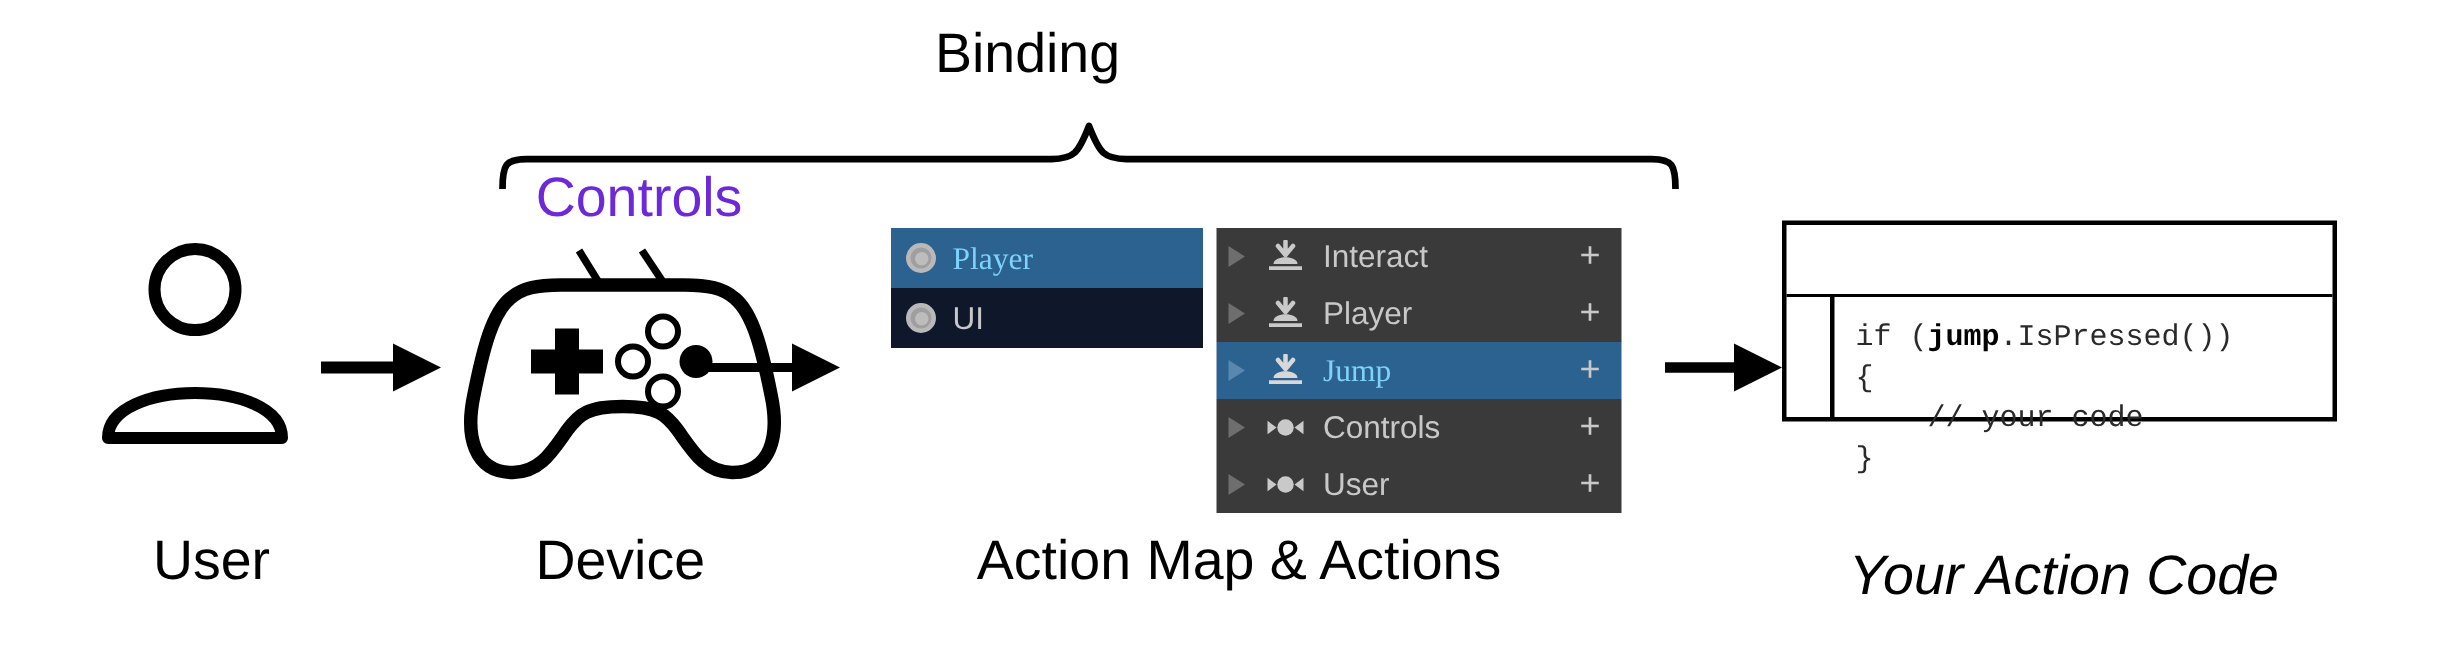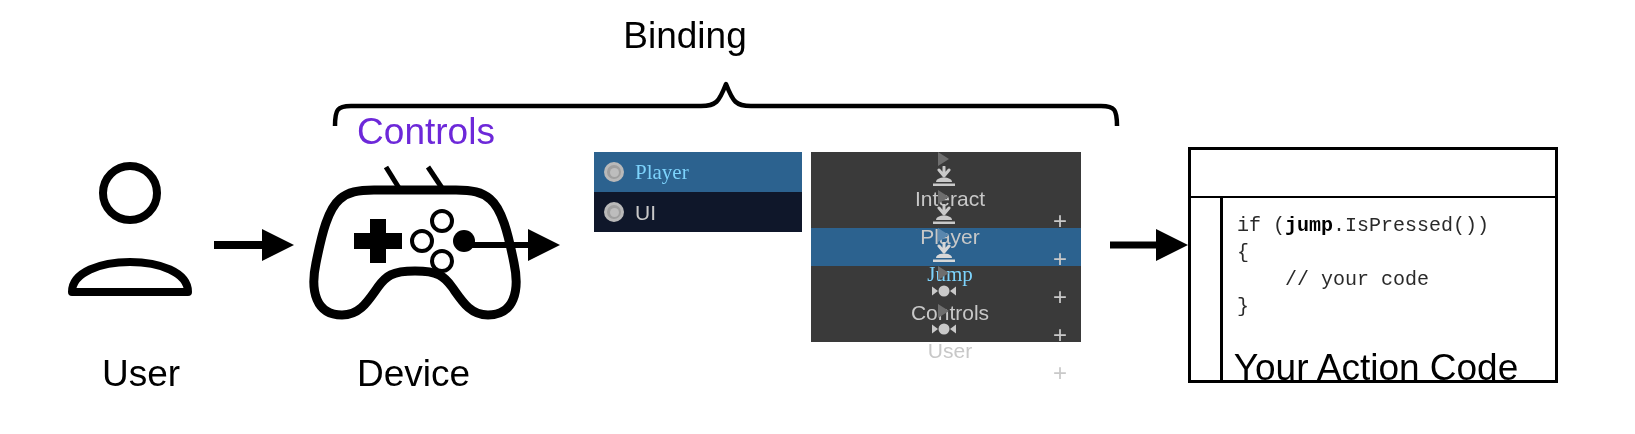--- a/index.html
+++ b/index.html
@@ -70,21 +70,21 @@
     padding-right: 14px;
   }
 
   
   #map-panel { left: 558px; top: 152px; width: 208px; }
   #map-panel .row { height: 40px; padding-left: 10px; background: #0f172a; }
   #map-panel .row.sel { background: #2c628f; }
 
   
   #action-panel { left: 775px; top: 152px; width: 270px; }
-  #action-panel .row { height: 38px; padding-left: 8px; background: #3a3a3a; flex-direction: column; }
+  #action-panel .row { height: 38px; padding-left: 8px; background: #3a3a3a; }
   #action-panel .row.sel { background: #2c628f; }
 
   
   .map-icon {
     width: 20px; height: 20px;
     border-radius: 50%;
     border: 3px solid #b9b9b9;
     box-sizing: border-box;
     background: #9f9f9f;
     margin-right: 11px;
@@ -115,21 +115,21 @@
     width: 26px; height: 22px;
     margin-right: 12px;
     flex: 0 0 auto;
     display: block;
   }
 
   
   #code-window {
     position: absolute;
     left: 1152px; top: 147px;
-    width: 370px; height: 236px;
+    width: 370px; height: 134px;
     box-sizing: border-box;
     border: 3px solid #000000;
     background: #ffffff;
   }
   #code-titlebar {
     height: 48px;
     border-bottom: 2px solid #000000;
     box-sizing: border-box;
   }
   #code-body {
@@ -286,15 +286,16 @@
       <div id="code-gutter"></div>
       <div id="code-text"><span>if (</span><b>jump</b><span>.IsPressed())</span>
 <span>{</span>
 <span>    // your code</span>
 <span>}</span></div>
     </div>
   </div>
 
   <div class="caption" style="left:245px; top:355px; width:265px;">Device</div>
   <div class="caption" style="left:10px; top:355px; width:190px;">User</div>
-  <div class="caption" style="left:1140px; top:349px; width:400px;">Your Action Code</div>
+  <div class="caption" style="left:570px; top:355px; width:440px;">Action Map &amp; Actions</div>
+  <div class="caption" style="left:1140px; top:365px; width:400px;font-style:italic;">Your Action Code</div>
 
 </div>
 
 </body></html>

